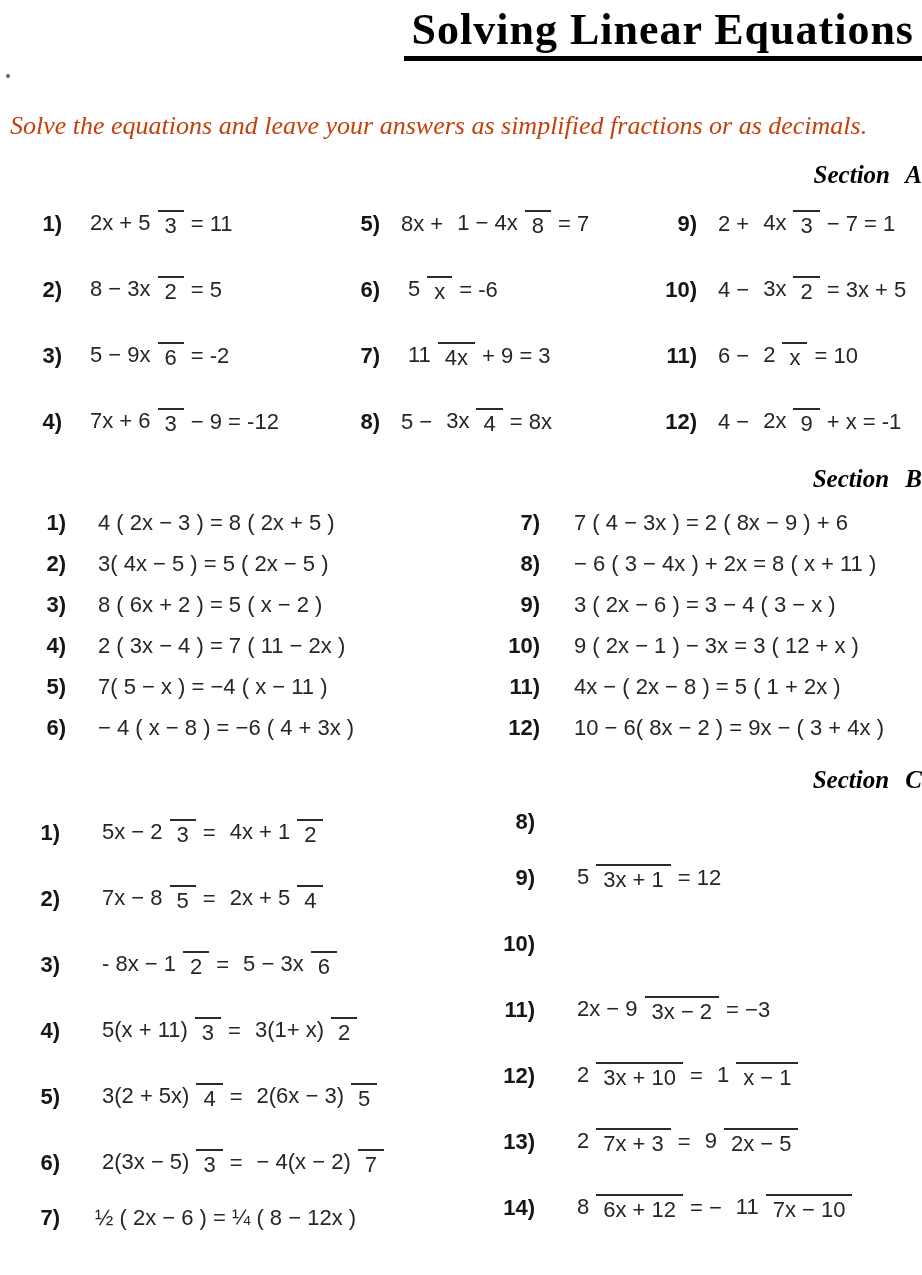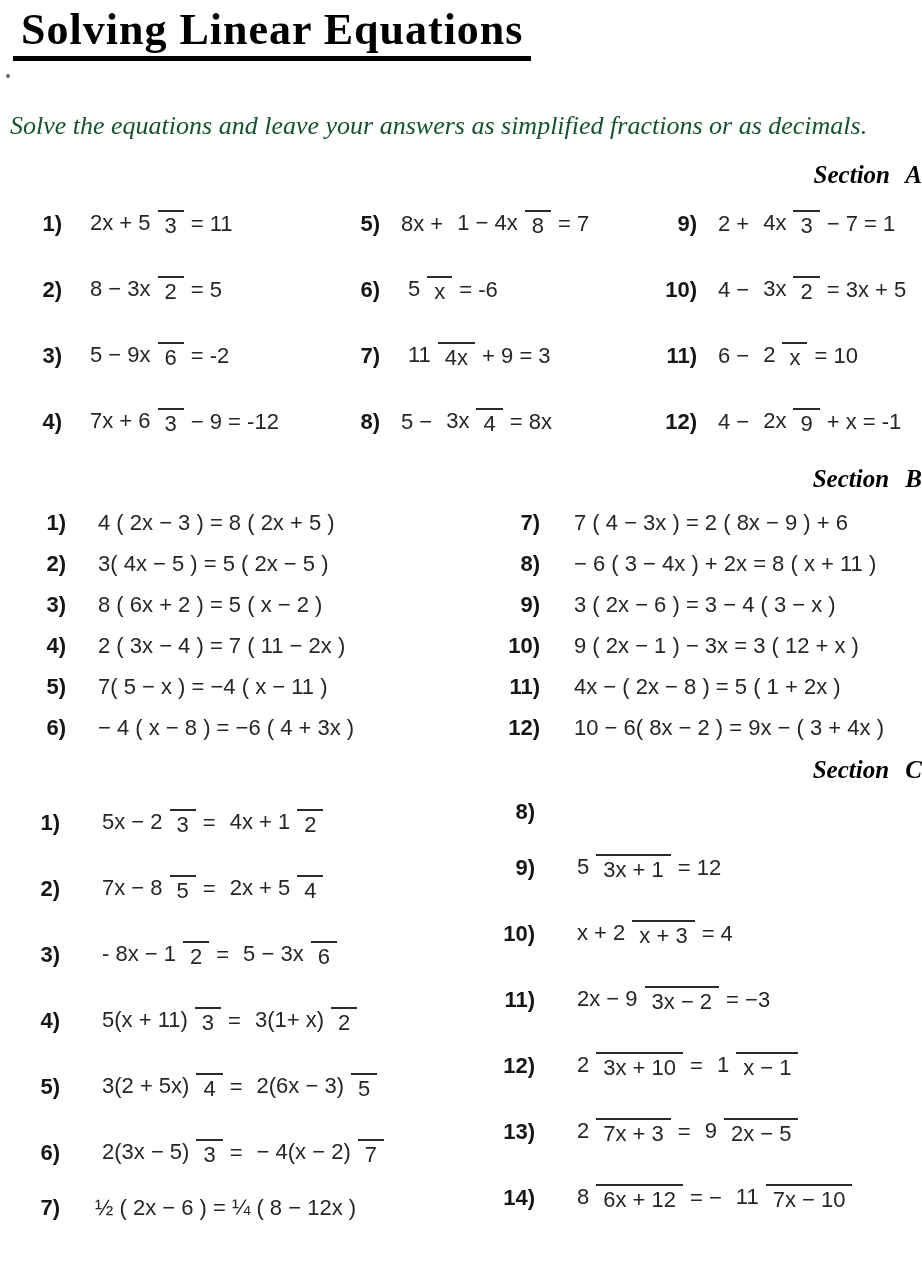--- a/index.html
+++ b/index.html
@@ -2,38 +2,38 @@
 <html><head>
 <meta charset="utf-8">
 <style>
   html, body { margin: 0; padding: 0; background: #ffffff; }
   body {
     width: 922px; height: 1275px; overflow: hidden; position: relative;
     font-family: "Liberation Sans", sans-serif; color: #1f1f1f;
   }
   .stray { position: absolute; left: 6px; top: 74px; width: 4px; height: 4px; background: #666; border-radius: 50%; }
 
-  .title { text-align: left; margin: 6px 0 0 0; padding-left: 13px; }
+  .title { text-align: right; margin: 6px 0 0 0; padding-left: 13px; }
   .title-text {
     display: inline-block;
     font-family: "Liberation Serif", serif;
     font-weight: bold; font-size: 44px; letter-spacing: 1px; color: #000;
     border-bottom: 5px solid #000; padding: 0 8px 2px 8px; line-height: 1.1;
   }
   .instruction {
     font-family: "Liberation Serif", serif; font-style: italic;
-    font-size: 26px; color: #14532d; margin: 50px 6px 0 10px; line-height: 1.15;
+    font-size: 26px; color: #c2410c; margin: 50px 6px 0 10px; line-height: 1.15;
     white-space: nowrap;
   }
   .sec-heading {
     font-family: "Liberation Serif", serif; font-style: italic; font-weight: bold;
     font-size: 25px; color: #000; margin: 20px 0 0 8px; word-spacing: 10px; line-height: 1.1; text-align: right;
   }
   .sec-heading.b { margin-top: 10px; }
-  .sec-heading.c { margin-top: 8px; }
+  .sec-heading.c { margin-top: 18px; }
 
   .cols { display: grid; }
   .sec-a { grid-template-columns: 330px 320px 1fr; margin-top: 2px; }
   .sec-b { grid-template-columns: 460px 1fr; margin-top: 10px; }
   .sec-c { grid-template-columns: 460px 1fr; margin-top: 6px; }
 
   .problem { display: flex; align-items: center; }
   .sec-a .problem { min-height: 66px; }
   .sec-b .problem { min-height: 41px; }
   .sec-c .problem { min-height: 66px; }
@@ -218,21 +218,20 @@
   <div class="col colC2">
     <div class="problem single">
         <span class="pnum">8)</span>
       </div>
     <div class="problem">
         <span class="pnum">9)</span>
         <span class="peq"><span class="frac"><span class="num">5</span><span class="den">3x + 1</span></span><span class="tok">= 12</span></span>
       </div>
     <div class="problem">
         <span class="pnum">10)</span>
-        <span class="peq"><span class="frac"><span class="num">x + 2</span><span class="den">x + 3</span></span><span class="tok">= 4</span></span>
       </div>
     <div class="problem">
         <span class="pnum">11)</span>
         <span class="peq"><span class="frac"><span class="num">2x − 9</span><span class="den">3x − 2</span></span><span class="tok">= −3</span></span>
       </div>
     <div class="problem">
         <span class="pnum">12)</span>
         <span class="peq"><span class="frac"><span class="num">2</span><span class="den">3x + 10</span></span><span class="tok">=</span><span class="frac"><span class="num">1</span><span class="den">x − 1</span></span></span>
       </div>
     <div class="problem">

